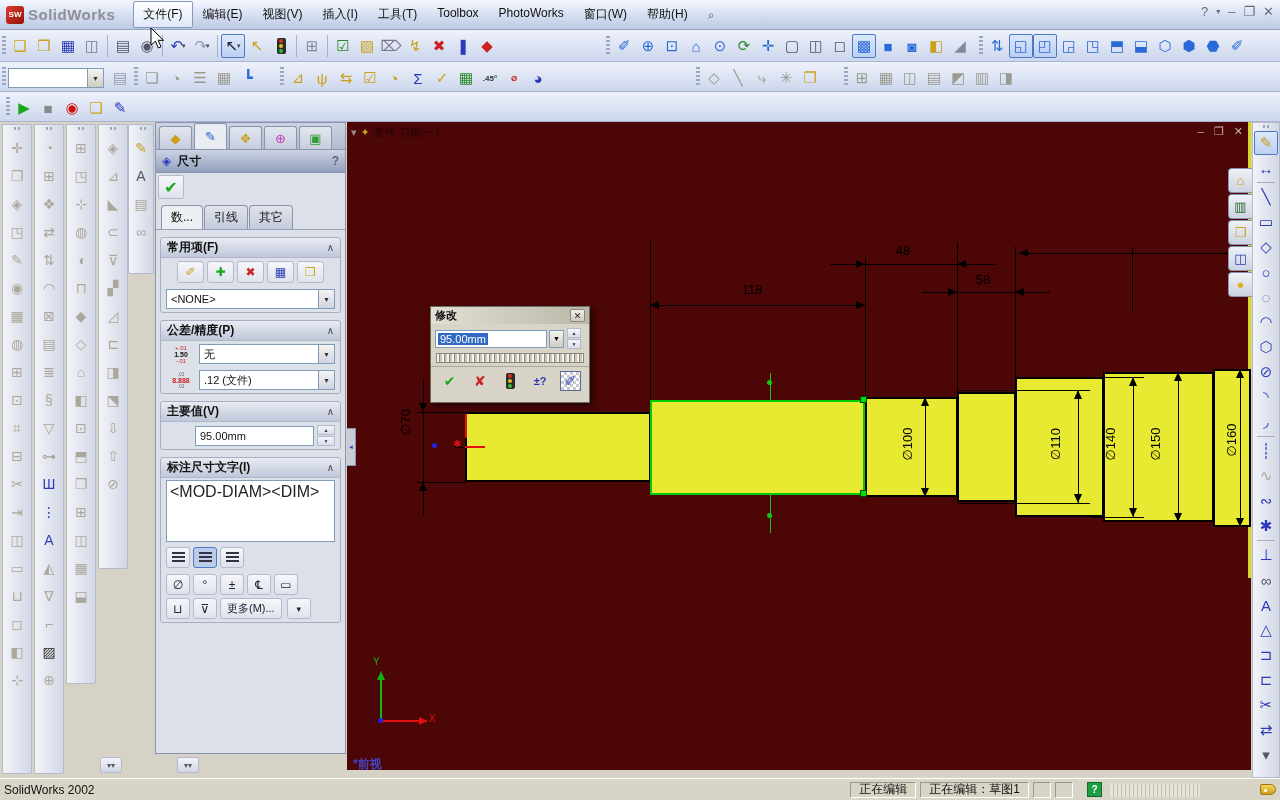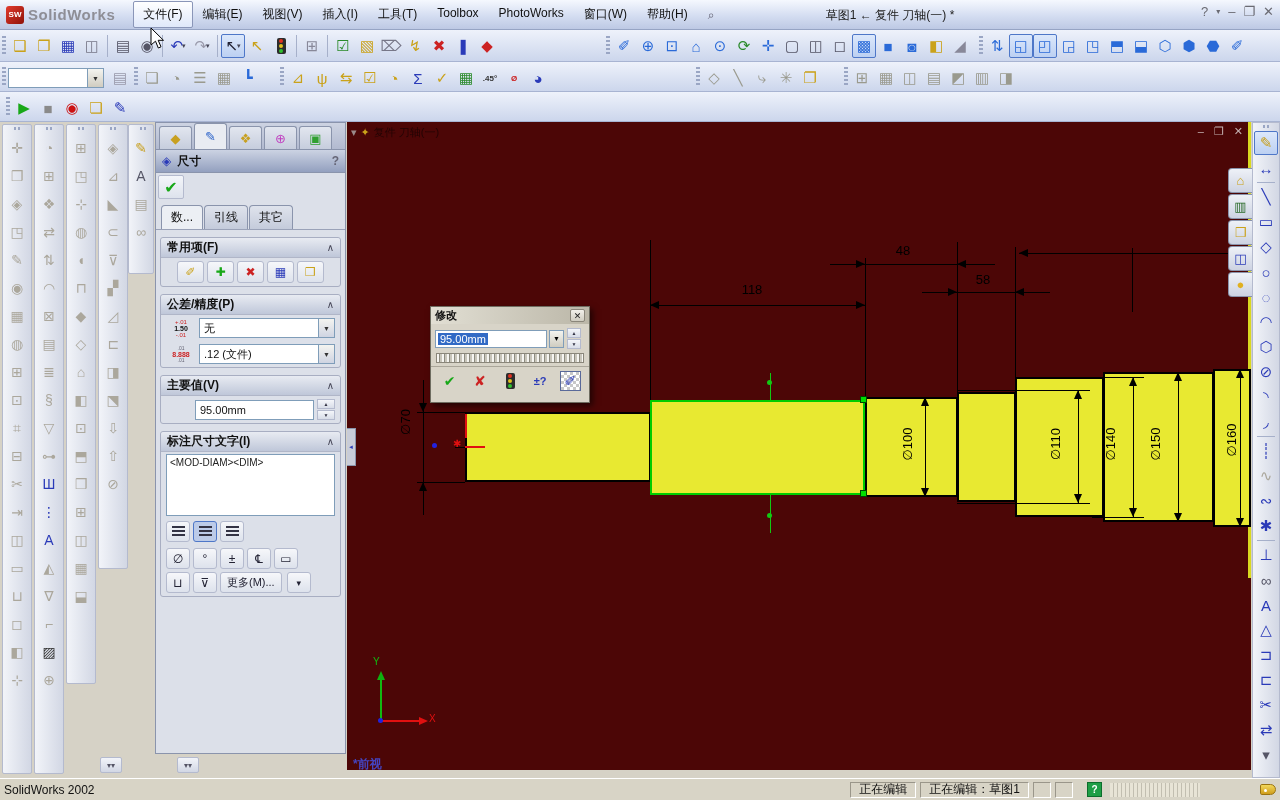--- a/index.html
+++ b/index.html
@@ -80,21 +80,21 @@
   .xbtn{width:16px;height:100%;background:linear-gradient(#f4f4f0,#cfd4e2);border-left:1px solid #7f9db9;
     display:flex;align-items:center;justify-content:center;font-size:7px;color:#333;}
   .tolicon{width:30px;display:flex;flex-direction:column;align-items:center;line-height:1;}
   .tol-main{font-size:7px;color:#111;font-weight:bold;}
   .tol-red{font-size:6px;color:#c22;} .tol-gray{font-size:5px;color:#667;}
   .xinput{flex:1;height:20px;background:#fff;border:1px solid #7f9db9;font-size:11px;padding:0 4px;
     display:flex;align-items:center;color:#111;}
   .spin{display:flex;flex-direction:column;gap:1px;}
   .spin span{width:18px;height:10px;border:1px solid #b4bace;background:linear-gradient(#f4f6fa,#d8dde8);
     font-size:5px;display:flex;align-items:center;justify-content:center;color:#334;}
-  .ta{margin:2px 5px;height:62px;background:#fff;border:1px solid #7f9db9;font-size:10px;color:#222;
+  .ta{margin:2px 5px;height:62px;background:#fff;border:1px solid #7f9db9;font-size:16px;color:#222;
     padding:2px 3px;overflow:hidden;}
   .jbtn{width:24px;height:21px;border:1px solid #b4bace;border-radius:3px;
     background:linear-gradient(#f6f7fa,#dde2ec);display:flex;align-items:center;justify-content:center;}
   .jbtn.on{background:#bccbe8;border-color:#4e77c8;}
   .jicon{width:13px;height:11px;background:repeating-linear-gradient(180deg,#334 0 2px,transparent 2px 4px);}
   .sbtn,.morebtn{height:21px;border:1px solid #b4bace;border-radius:3px;font-size:12px;color:#223;
     background:linear-gradient(#f6f7fa,#dde2ec);display:flex;align-items:center;justify-content:center;}
   .sbtn{width:24px;} .morebtn{padding:0 6px;font-size:11px;}
   .dualhdr{height:22px;background:linear-gradient(#d4d9e5,#aeb7cc);display:flex;align-items:center;
     gap:6px;font-size:12px;font-weight:bold;padding:0 6px;border-top:1px solid #9aa2b8;margin-top:auto;}
@@ -189,21 +189,20 @@
       <div class="mitem"><span>编辑(E)</span></div>
       <div class="mitem"><span>视图(V)</span></div>
       <div class="mitem"><span>插入(I)</span></div>
       <div class="mitem"><span>工具(T)</span></div>
       <div class="mitem"><span>Toolbox</span></div>
       <div class="mitem"><span>PhotoWorks</span></div>
       <div class="mitem"><span>窗口(W)</span></div>
       <div class="mitem"><span>帮助(H)</span></div>
     </div>
   <div class="mitem" style="color:#667">⌕</div>
-  <div class="win-title">草图1 ← 复件 刀轴(一) *</div>
   <div class="win-ctrl">
     <span>?</span>
     <span style="font-size:8px">▾</span>
     <span>–</span>
     <span>❐</span>
     <span>✕</span>
   </div>
 </div>
 
 <div class="tbrow" id="row1">
@@ -917,20 +916,26 @@
         <div class="fbtn">
           <span class="g" style="color: rgb(204, 34, 34);">✖</span>
         </div>
         <div class="fbtn">
           <span class="g" style="color: rgb(42, 58, 184);">▦</span>
         </div>
         <div class="fbtn">
           <span class="g" style="color: rgb(202, 162, 26);">❒</span>
         </div>
       </div>
+    <div class="grow">
+      <div class="xdd">
+        <span class="xval">&lt;NONE&gt;</span>
+        <span class="xbtn">▼</span>
+      </div>
+    </div>
   </div>
 
   <div class="gbox">
     <div class="ghdr">
         <span>公差/精度(P)</span>
         <span class="chev">∧</span>
       </div>
     <div class="grow">
       <div class="tolicon">
         <span class="tol-red">+.01</span>

